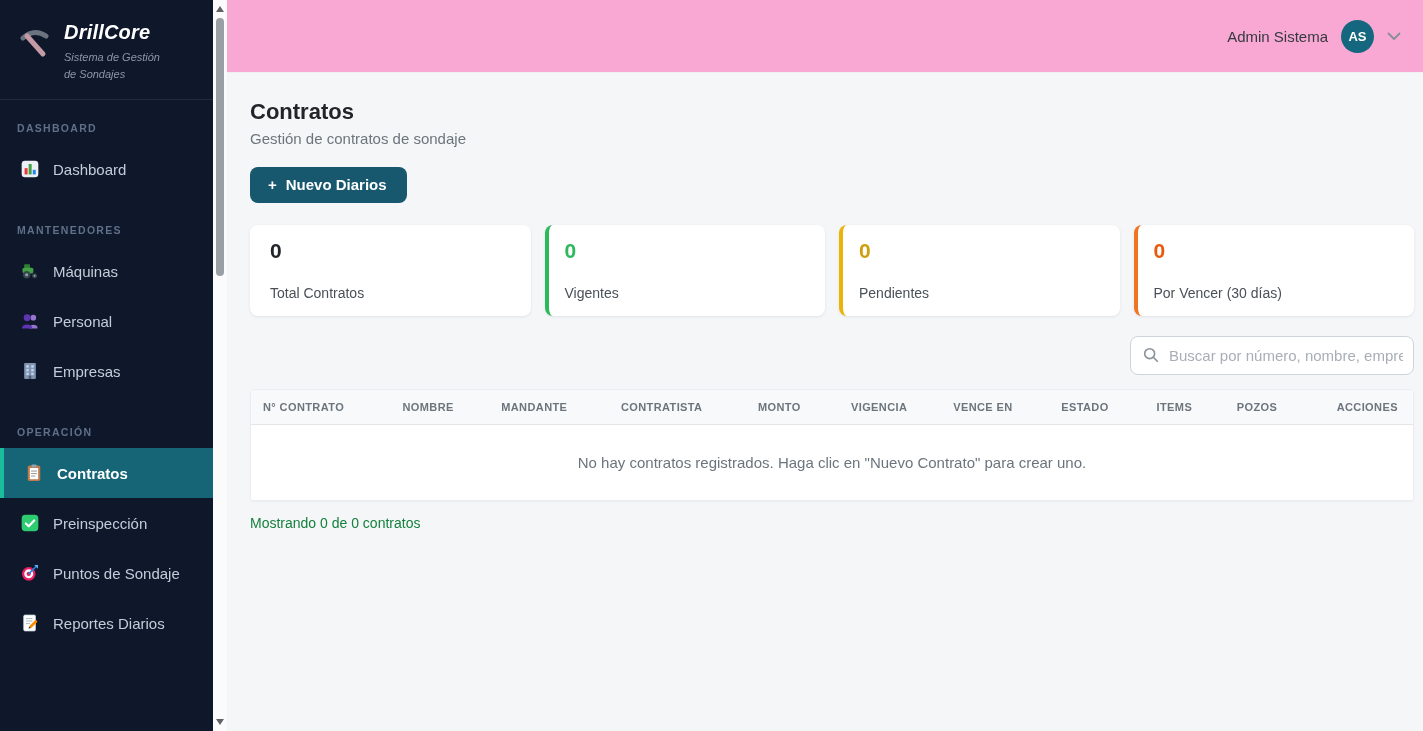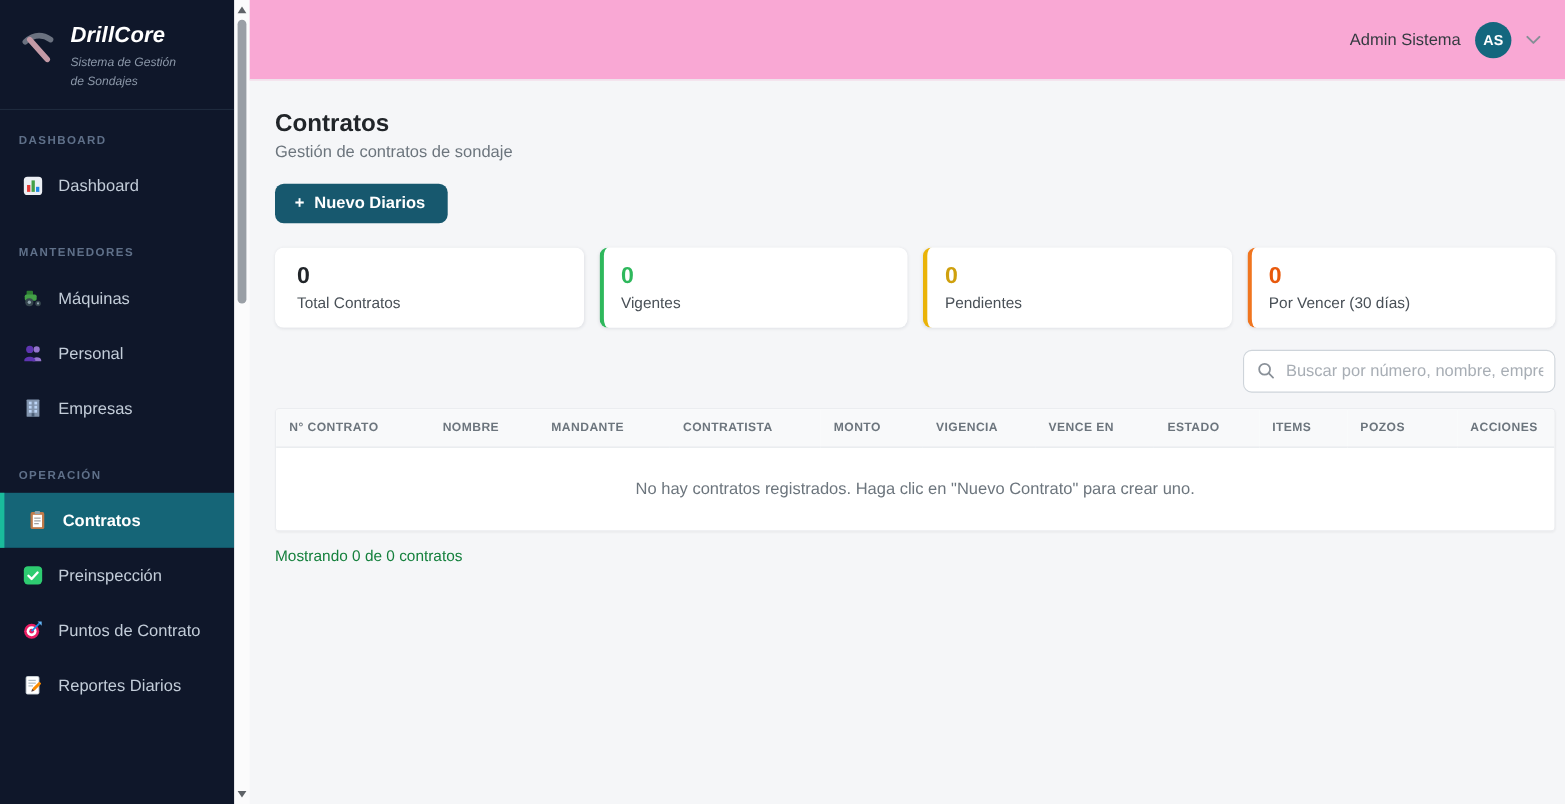--- a/index.html
+++ b/index.html
@@ -81,21 +81,21 @@
   }
 
   .stats-row { display:flex; gap:14px; margin-top:22px; }
   .stat-card {
     flex:1; background:#ffffff; border-radius:8px;
     padding:13px 16px 15px;
     box-shadow:0 1px 3px rgba(25,35,50,.09);
     border-left:4px solid transparent;
   }
   .stat-value { font-size:21px; font-weight:700; line-height:1.25; }
-  .stat-label { font-size:14px; color:#495057; margin-top:3px; }
+  .stat-label { font-size:14px; color:#495057; margin-top:21px; }
 
   .search-row { display:flex; justify-content:flex-end; margin-top:20px; }
   .search-box { position:relative; width:284px; height:39px; }
   .search-box input {
     width:100%; height:100%;
     border:1px solid #ced4da; border-radius:8px; background:#fff;
     padding:0 10px 0 38px; font-size:15px; color:#495057;
     font-family:"Liberation Sans", sans-serif; outline:none;
   }
   .search-box input::placeholder { color:#a8aeb5; }
@@ -223,21 +223,21 @@
   <div class="nav-item">
     <span class="icon">
       <svg viewBox="0 0 24 24" width="20" height="20">
         <circle cx="10.5" cy="13" r="8.2" fill="#e91e63"></circle>
         <circle cx="10.5" cy="13" r="5.4" fill="#ffffff"></circle>
         <circle cx="10.5" cy="13" r="2.6" fill="#e91e63"></circle>
         <line x1="10.5" y1="13" x2="19" y2="4.5" stroke="#1e88e5" stroke-width="2"></line>
         <path d="M17 2.5h4.5V7z" fill="#64b5f6"></path>
       </svg>
     </span>
-    <span class="nav-label">Puntos de Contrato</span>
+    <span class="nav-label">Puntos de Sondaje</span>
   </div>
 
   <div class="nav-item">
     <span class="icon">
       <svg viewBox="0 0 24 24" width="20" height="20">
         <rect x="4.5" y="2.5" width="14" height="19" rx="1.5" fill="#ffffff" stroke="#cfd8dc"></rect>
         <rect x="7" y="6" width="8" height="1.3" fill="#b0bec5"></rect>
         <rect x="7" y="9" width="8" height="1.3" fill="#b0bec5"></rect>
         <rect x="7" y="12" width="5" height="1.3" fill="#b0bec5"></rect>
         <g transform="rotate(45 15 14)">

